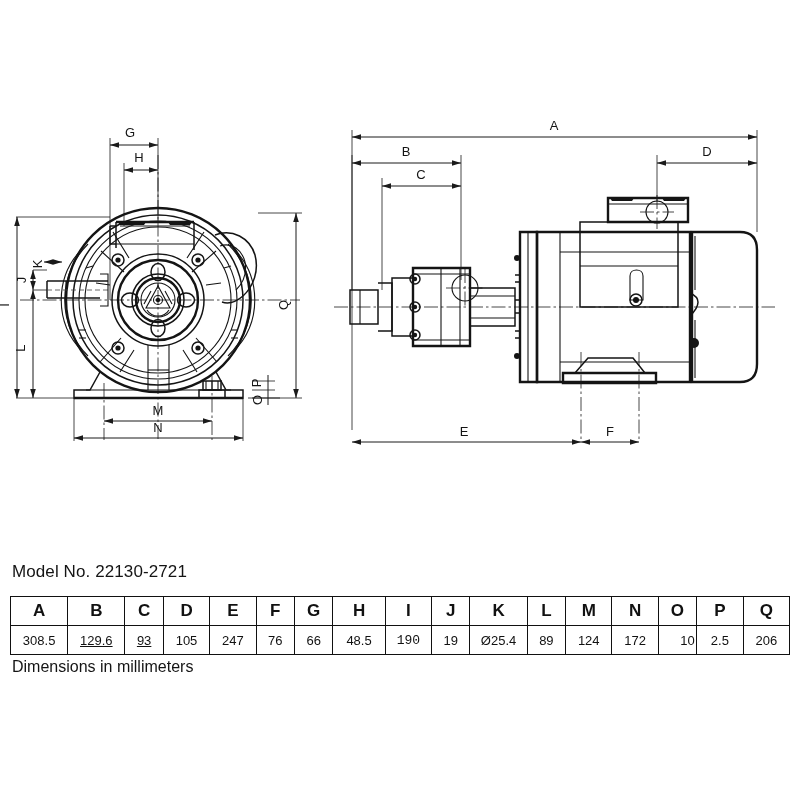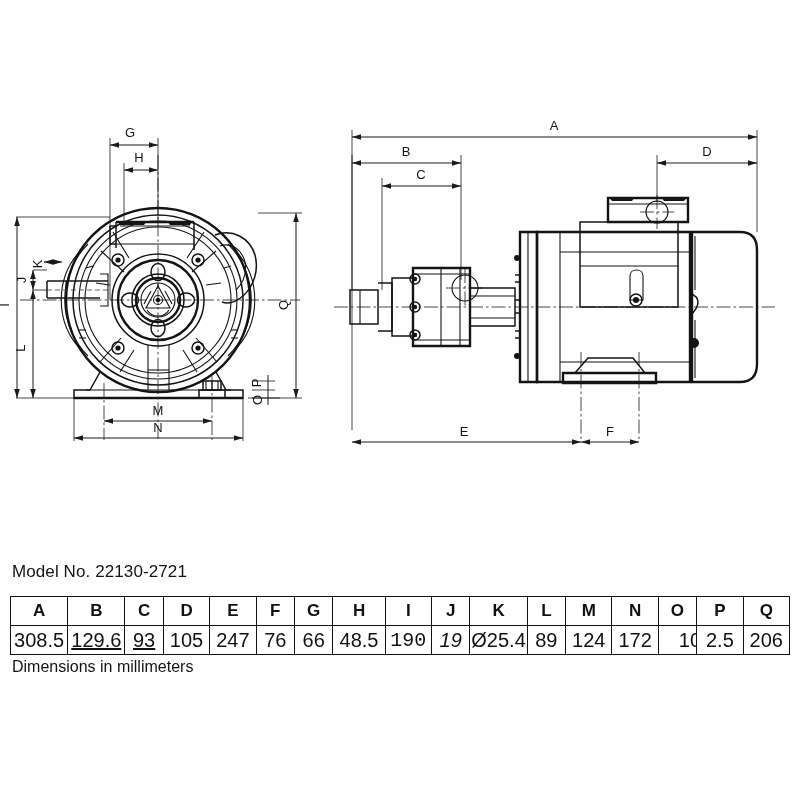--- a/index.html
+++ b/index.html
@@ -65,21 +65,21 @@
     overflow: hidden;
     white-space: nowrap;
   }
   #dim-table tr.header-row td {
     height: 28px;
     font-size: 17px;
     font-weight: bold;
   }
   #dim-table tr.value-row td {
     height: 28px;
-    font-size: 20px;
+    font-size: 13px;
     font-weight: normal;
   }
 
   .units-label {
     position: absolute;
     left: 12px;
     top: 110px;
     font-size: 16px;
     font-family: "Liberation Sans", sans-serif;
     color: #141414;
@@ -469,21 +469,21 @@
       <tr class="value-row" id="val-row">
           <td style="width: 7.374%;">308.5</td>
           <td style="width: 7.374%; text-decoration: underline;">129.6</td>
           <td style="width: 4.916%; text-decoration: underline;">93</td>
           <td style="width: 5.951%;">105</td>
           <td style="width: 5.951%;">247</td>
           <td style="width: 4.916%;">76</td>
           <td style="width: 4.916%;">66</td>
           <td style="width: 6.727%;">48.5</td>
           <td style="width: 5.951%; font-family: Liberation Mono, monospace;">190</td>
-          <td style="width: 4.916%; font-style: italic;">19</td>
+          <td style="width: 4.916%;">19</td>
           <td style="width: 7.374%;">Ø25.4</td>
           <td style="width: 4.916%;">89</td>
           <td style="width: 5.951%;">124</td>
           <td style="width: 5.951%;">172</td>
           <td style="width: 4.916%; padding-left: 20px;">10</td>
           <td style="width: 5.951%;">2.5</td>
           <td style="width: 5.951%;">206</td>
         </tr>
     </tbody>
   </table>

